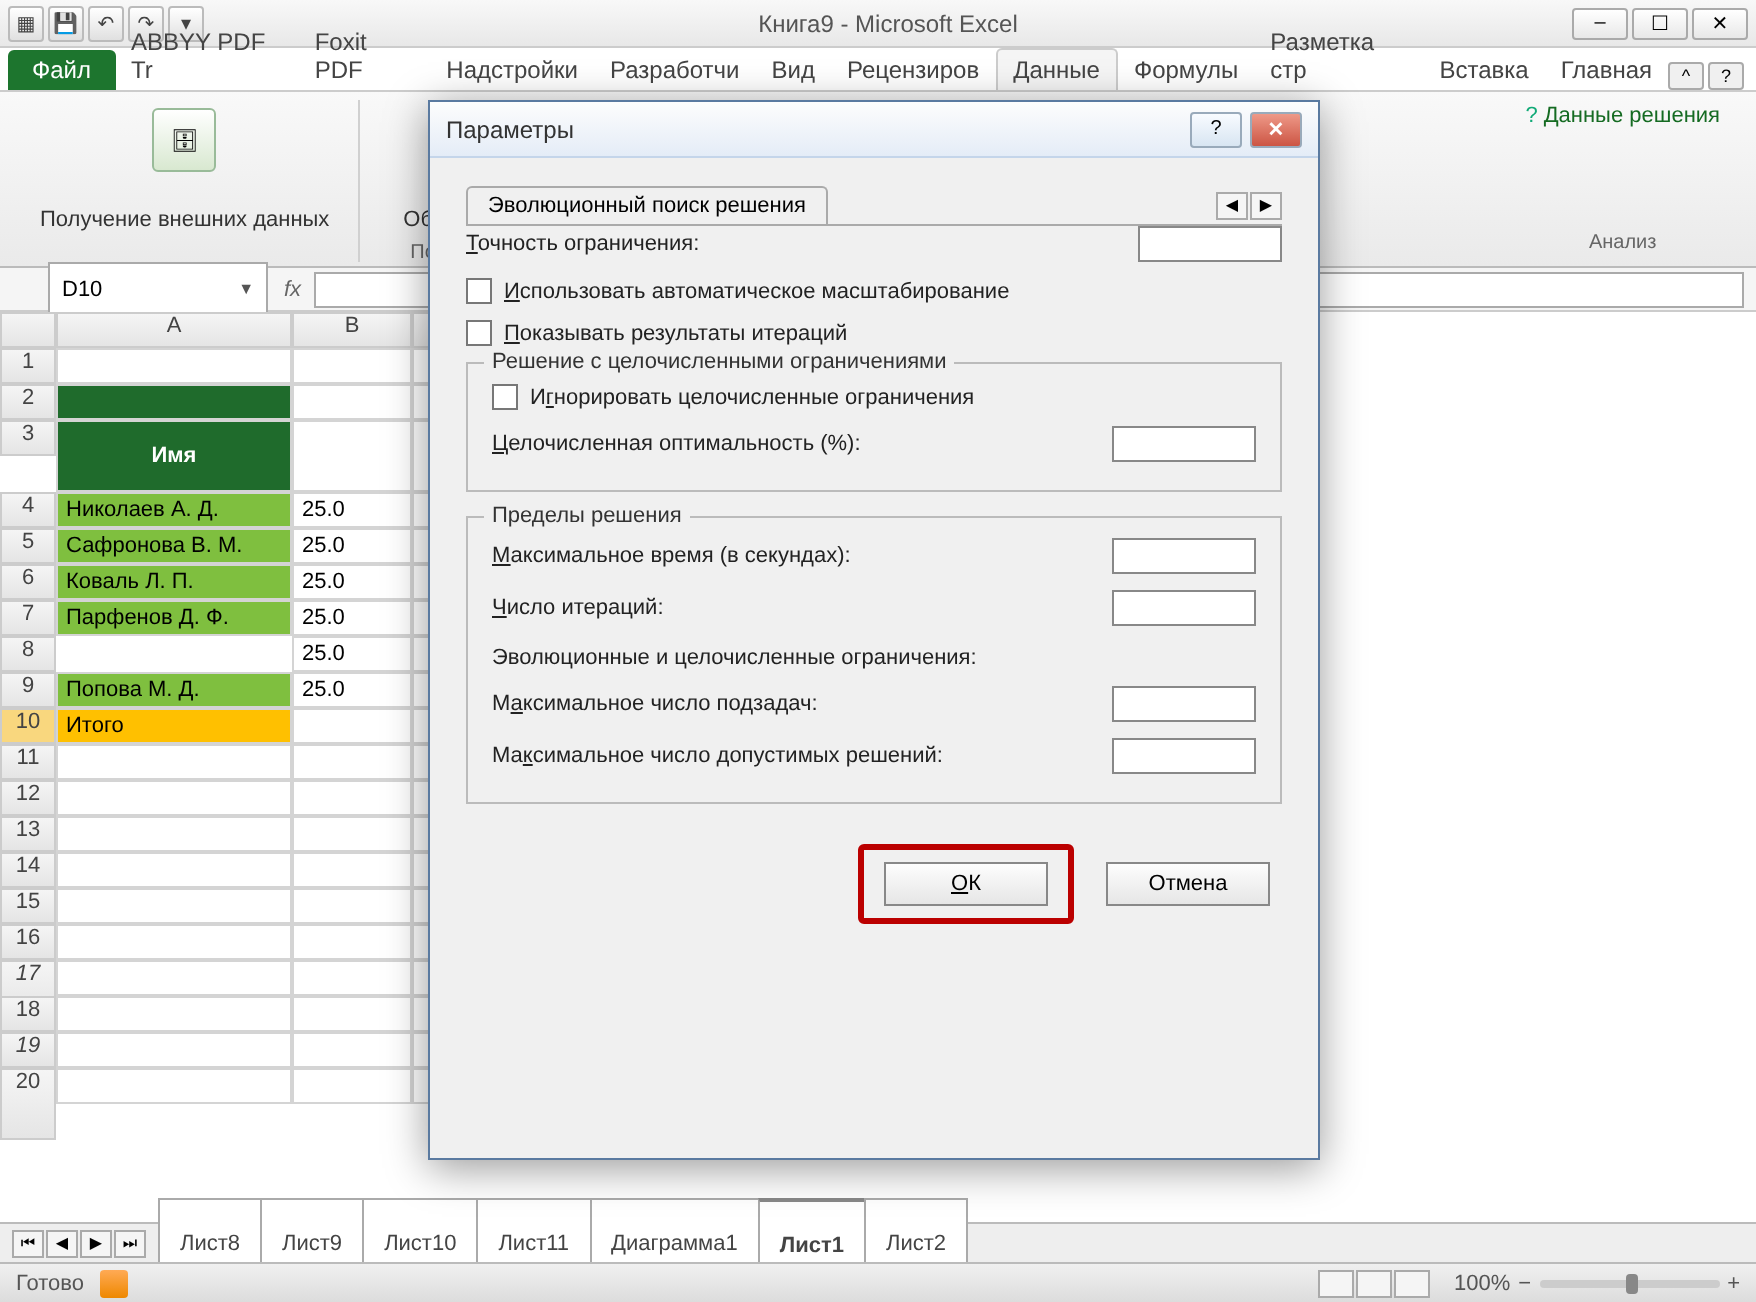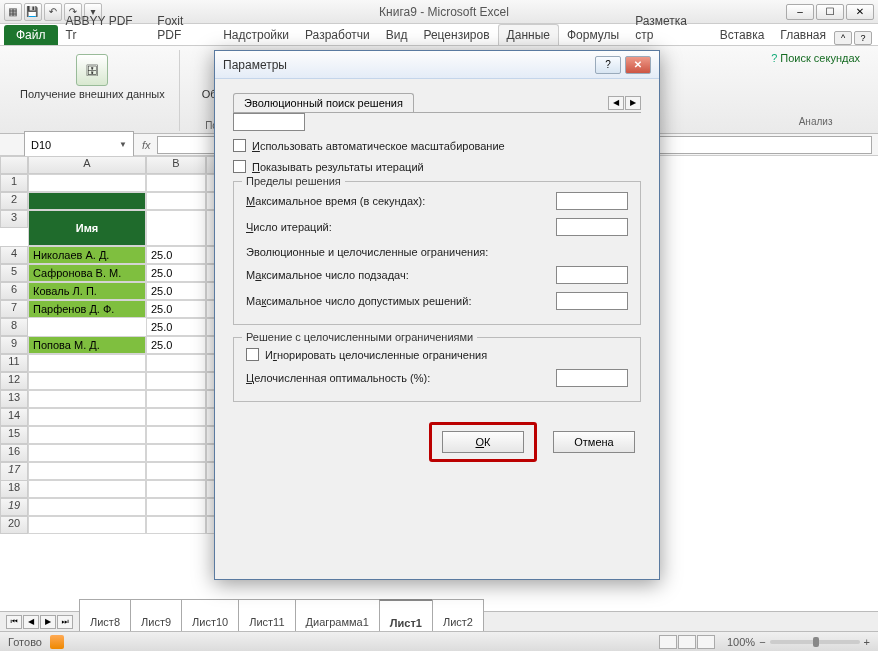--- a/index.html
+++ b/index.html
@@ -19,21 +19,21 @@
 .ribbon-tab { padding: 3px 8px; color: #444; font-size: 12px; cursor: pointer; }
 .ribbon-tab.active { background: #f5f5f5; border: 1px solid #ccc; border-bottom: none; border-radius: 3px 3px 0 0; }
 .ribbon-help { margin-left: auto; display: flex; gap: 2px; padding-right: 6px; }
 .help-btn { width: 18px; height: 14px; border: 1px solid #aaa; border-radius: 2px; background: #f0f0f0; display: flex; align-items: center; justify-content: center; font-size: 9px; }
 
 
 .ribbon-body { height: 88px; background: linear-gradient(#f9f9f9,#eaeaea); border-bottom: 1px solid #bbb; display: flex; padding: 4px 6px 2px; gap: 8px; }
 .ribbon-group { display: flex; flex-direction: column; align-items: center; border-right: 1px solid #d0d0d0; padding: 0 8px; }
 .ribbon-bigbtn { display: flex; flex-direction: column; align-items: center; padding: 4px 6px; cursor: pointer; }
 .ribbon-bigbtn .ico { width: 32px; height: 32px; background: linear-gradient(#fff,#d8e8d0); border: 1px solid #9b9; border-radius: 3px; margin-bottom: 2px; display:flex;align-items:center;justify-content:center; }
-.ribbon-bigbtn .lbl { font-size: 11px; color: #333; text-align: right; line-height: 1.2; }
+.ribbon-bigbtn .lbl { font-size: 11px; color: #333; text-align: right; line-height: 1.2; margin-top: 16px; }
 .ribbon-group-label { font-size: 10px; color: #666; margin-top: auto; }
 .ribbon-link { color: #156b22; font-size: 11px; display: flex; align-items: center; gap: 3px; padding: 2px 4px; cursor:pointer; }
 
 
 .namebar { height: 22px; display: flex; align-items: center; border-bottom: 1px solid #ccc; background: #f5f5f5; }
 .namebox { width: 110px; height: 28px; border: 1px solid #aaa; background: #fff; margin-left: 24px; padding: 0 6px; display: flex; align-items: center; justify-content: space-between; }
 .namebox-drop { font-size: 8px; color: #555; }
 .fx-label { margin-left: 8px; font-style: italic; color: #666; }
 .formula-input { flex:1; height:18px; border:1px solid #aaa; background:#fff; margin: 0 6px; }
 
@@ -139,21 +139,21 @@
     <div class="ribbon-bigbtn">
       <div class="ico">🔄</div>
       <div class="lbl">Обновить
 все</div>
     </div>
     <div class="ribbon-group-label">Подключения</div>
   </div>
   <div class="ribbon-group" style="margin-left:auto;border-right:none;">
     <div class="ribbon-link">
       <span style="color:#1a7;">?</span>
-      <span>Поиск секундах</span>
+      <span>Данные решения</span>
     </div>
     <div class="ribbon-group-label" style="margin-top:50px;">Анализ</div>
   </div>
 </div>
 
 <div class="namebar">
   <div class="namebox">
     <span>D10</span>
     <span class="namebox-drop">▼</span>
   </div>
@@ -267,20 +267,31 @@
         <div class="cell green" style="width: 118px;">Попова М. Д.</div>
         <div class="cell" style="width: 60px;">25.0</div>
         <div class="cell" style="width: 60px;"></div>
         <div class="cell" style="width: 60px;"></div>
         <div class="cell" style="width: 60px;"></div>
         <div class="cell" style="width: 60px;"></div>
         <div class="cell" style="width: 112px;"></div>
         <div class="cell" style="width: 90px;"></div>
       </div>
       <div class="grid-row">
+        <div class="row-header sel" style="height: 18px;">10</div>
+        <div class="cell yellow" style="width: 118px;">Итого</div>
+        <div class="cell" style="width: 60px;"></div>
+        <div class="cell" style="width: 60px;"></div>
+        <div class="cell sel" style="width: 60px;"></div>
+        <div class="cell" style="width: 60px;"></div>
+        <div class="cell" style="width: 60px;"></div>
+        <div class="cell" style="width: 112px;"></div>
+        <div class="cell" style="width: 90px;"></div>
+      </div>
+      <div class="grid-row">
         <div class="row-header" style="height: 18px;">11</div>
         <div class="cell" style="width: 118px;"></div>
         <div class="cell" style="width: 60px;"></div>
         <div class="cell" style="width: 60px;"></div>
         <div class="cell" style="width: 60px;"></div>
         <div class="cell" style="width: 60px;"></div>
         <div class="cell" style="width: 60px;"></div>
         <div class="cell" style="width: 112px;"></div>
         <div class="cell" style="width: 90px;"></div>
       </div>
@@ -366,21 +377,21 @@
         <div class="cell" style="width: 118px;"></div>
         <div class="cell" style="width: 60px;"></div>
         <div class="cell" style="width: 60px;"></div>
         <div class="cell" style="width: 60px;"></div>
         <div class="cell" style="width: 60px;"></div>
         <div class="cell" style="width: 60px;"></div>
         <div class="cell" style="width: 112px;"></div>
         <div class="cell" style="width: 90px;"></div>
       </div>
       <div class="grid-row">
-        <div class="row-header" style="height: 18px;">20</div>
+        <div class="row-header" style="height: 36px;">20</div>
         <div class="cell" style="width: 118px;"></div>
         <div class="cell" style="width: 60px;"></div>
         <div class="cell" style="width: 60px;"></div>
         <div class="cell" style="width: 60px;"></div>
         <div class="cell" style="width: 60px;"></div>
         <div class="cell" style="width: 60px;"></div>
         <div class="cell" style="width: 112px;"></div>
         <div class="cell" style="width: 90px;"></div>
       </div>
     </div>
@@ -431,29 +442,42 @@
   <div class="dlg-body">
     <div class="dlg-tabstrip">
       <div class="dlg-tab">Эволюционный поиск решения</div>
       <div class="dlg-tabnav">
         <div class="dlg-tabnav-btn">◀</div>
         <div class="dlg-tabnav-btn">▶</div>
       </div>
     </div>
 
     <div class="dlg-row">
+      <span class="dlg-label"><u class="key">Т</u>очность ограничения:</span>
       <input class="dlg-input" style="">
     </div>
     <div class="dlg-row">
       <span class="dlg-chk"></span>
       <span class="dlg-label"><u class="key">И</u>спользовать автоматическое масштабирование</span>
     </div>
     <div class="dlg-row">
       <span class="dlg-chk"></span>
       <span class="dlg-label"><u class="key">П</u>оказывать результаты итераций</span>
+    </div>
+
+    <div class="dlg-fieldset">
+      <div class="dlg-legend">Решение с целочисленными ограничениями</div>
+      <div class="dlg-row">
+        <span class="dlg-chk"></span>
+        <span class="dlg-label">И<u class="key">г</u>норировать целочисленные ограничения</span>
+      </div>
+      <div class="dlg-row">
+        <span class="dlg-label"><u class="key">Ц</u>елочисленная оптимальность (%):</span>
+        <input class="dlg-input" style="">
+      </div>
     </div>
 
     <div class="dlg-fieldset">
       <div class="dlg-legend">Пределы решения</div>
       <div class="dlg-row">
         <span class="dlg-label"><u class="key">М</u>аксимальное время (в секундах):</span>
         <input class="dlg-input" style="">
       </div>
       <div class="dlg-row">
         <span class="dlg-label"><u class="key">Ч</u>исло итераций:</span>
@@ -465,32 +489,20 @@
       <div class="dlg-row">
         <span class="dlg-label">М<u class="key">а</u>ксимальное число подзадач:</span>
         <input class="dlg-input" style="">
       </div>
       <div class="dlg-row">
         <span class="dlg-label">Ма<u class="key">к</u>симальное число допустимых решений:</span>
         <input class="dlg-input" style="">
       </div>
     </div>
 
-    <div class="dlg-fieldset">
-      <div class="dlg-legend">Решение с целочисленными ограничениями</div>
-      <div class="dlg-row">
-        <span class="dlg-chk"></span>
-        <span class="dlg-label">И<u class="key">г</u>норировать целочисленные ограничения</span>
-      </div>
-      <div class="dlg-row">
-        <span class="dlg-label"><u class="key">Ц</u>елочисленная оптимальность (%):</span>
-        <input class="dlg-input" style="">
-      </div>
-    </div>
-
     <div class="dlg-btnbar">
       <div class="highlight-ok">
         <div class="dlg-btn"><u class="key">О</u>К</div>
       </div>
       <div class="dlg-btn">Отмена</div>
     </div>
   </div>
 </div>
 
 </body></html>

